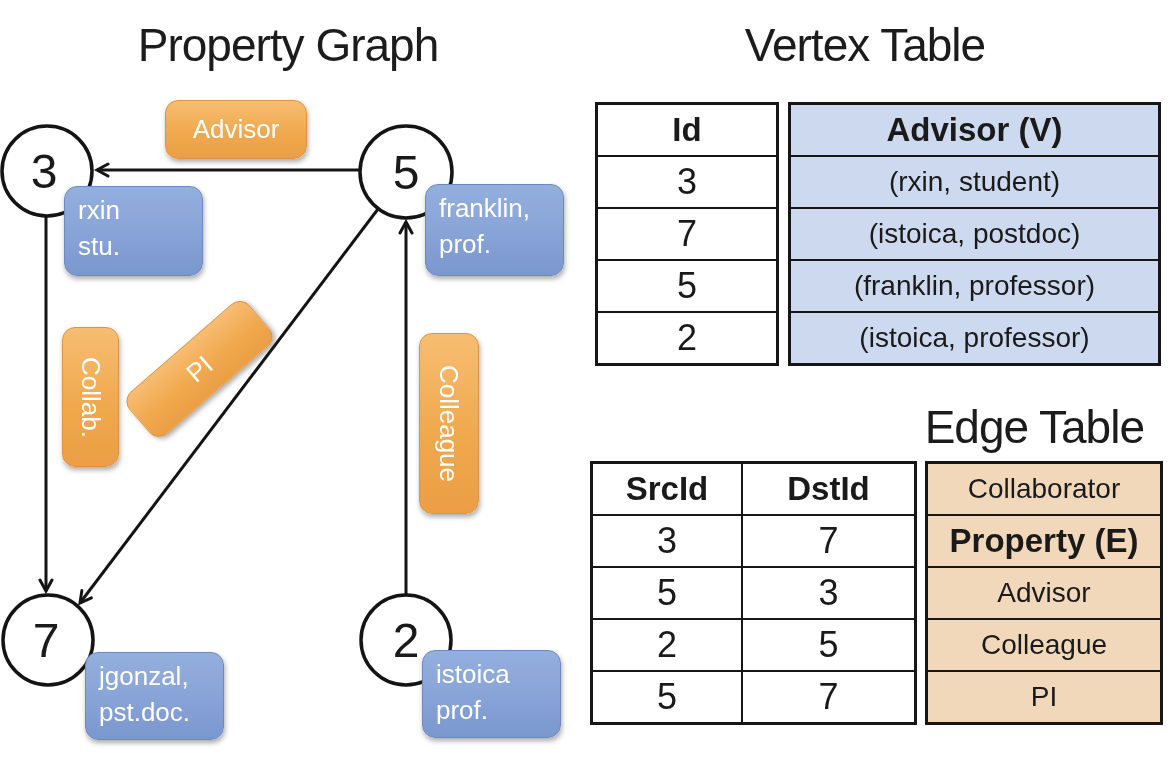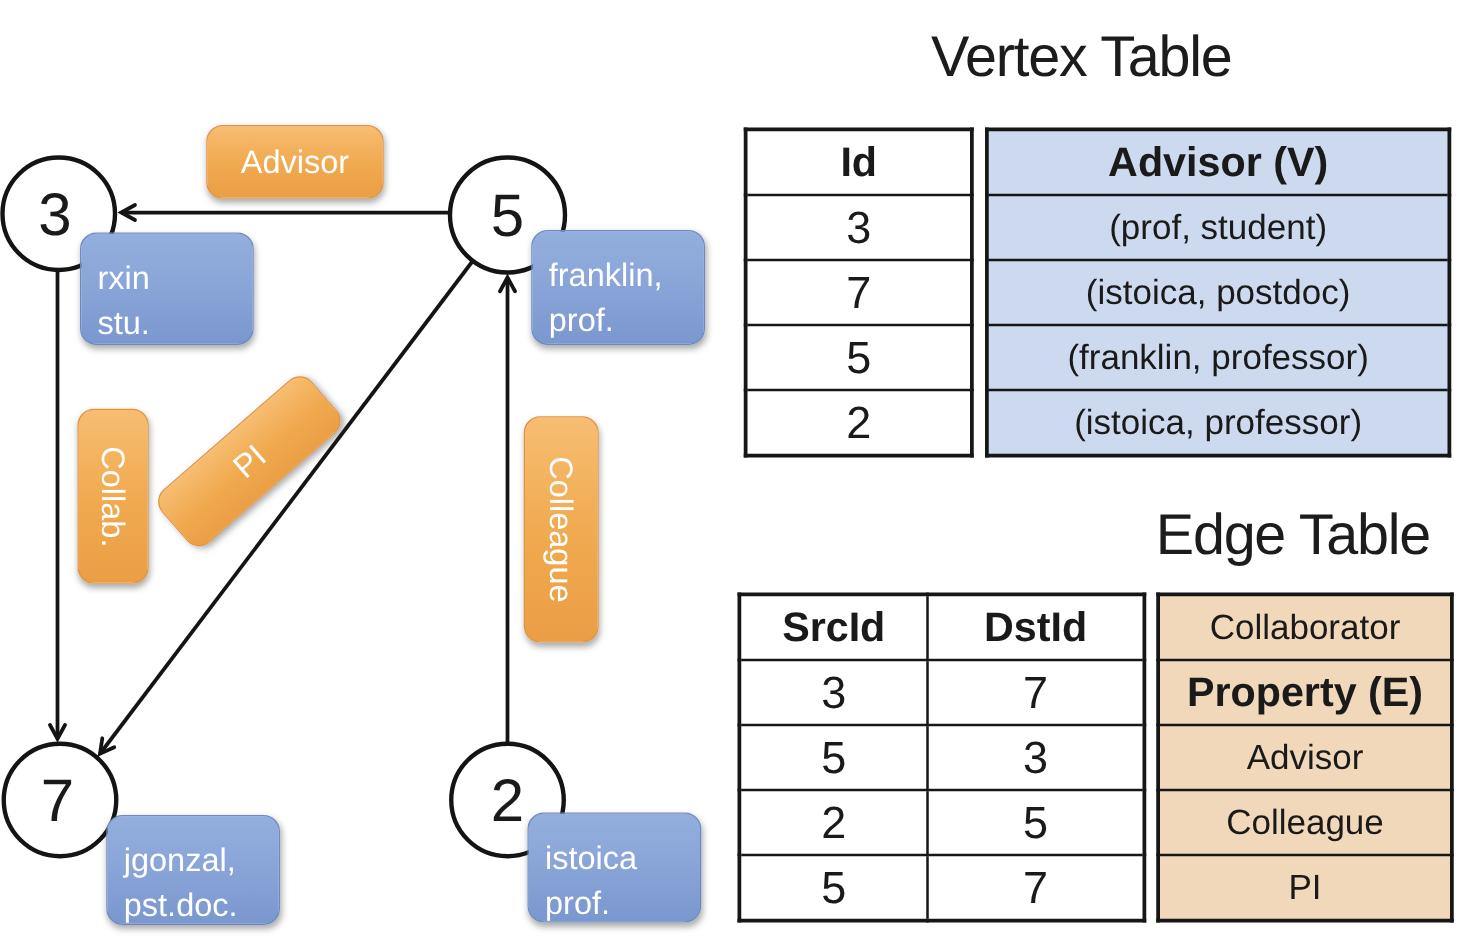--- a/index.html
+++ b/index.html
@@ -24,54 +24,55 @@
     background:linear-gradient(180deg,#f7bd72 0%,#f0a94e 55%,#eb9e45 100%);
     border:1px solid #dd9440;
   }
   .pill.blue{
     background:linear-gradient(180deg,#93afdd 0%,#8aa5d8 45%,#7a97cf 100%);
     border:1px solid #6d89bf;
   }
   .pill.center{display:flex;align-items:center;justify-content:center;}
   .pill .vtext{transform:rotate(90deg);white-space:nowrap;font-size:26px;}
   .pill .htext{white-space:nowrap;font-size:26px;}
-  .vprop{font-size:26px;line-height:36px;padding:17px 0 0 13px;}
+  .vprop{font-size:26px;line-height:36px;padding:5px 0 0 13px;}
 
   #pill-advisor{left:165px;top:100px;width:140px;height:57px;font-size:27px;}
   #pill-collab{left:62px;top:327px;width:55px;height:138px;}
   #pill-colleague{left:419px;top:333px;width:58px;height:179px;}
   #pill-pi{left:120px;top:341px;width:157px;height:54px;transform:rotate(-41deg);}
   #pill-rxin{left:64px;top:186px;width:137px;height:88px;}
   #pill-franklin{left:425px;top:184px;width:137px;height:90px;}
   #pill-jgonzal{left:63px;top:652px;width:137px;height:86px;margin-left:22px;}
   #pill-istoica{left:422px;top:650px;width:137px;height:86px;}
 
   
   #graph-svg{position:absolute;left:0;top:0;}
   .edge{stroke:#141414;stroke-width:3;fill:none;}
   .node-circle{fill:#ffffff;stroke:#141414;stroke-width:3.5;}
   .node-num{font-family:"Liberation Sans",sans-serif;font-size:48px;fill:#1a1a1a;text-anchor:middle;}
 
   
   .tgroup{position:absolute;display:flex;}
   #vertex-group{left:595px;top:102px;gap:9px;}
-  #edge-group{left:590px;top:474px;gap:8px;}
+  #edge-group{left:590px;top:461px;gap:8px;}
   table{border-collapse:collapse;border:3px solid #161616;background:#fff;table-layout:fixed;}
   td{border:2px solid #161616;text-align:center;vertical-align:middle;height:50px;padding:0;}
   .num-cell{font-size:36px;}
   .hdr-cell{font-size:33px;font-weight:bold;}
   .prop-cell{font-size:28px;}
   #vt-prop-table td{background:#cdd9ef;}
   #et-prop-table td{background:#f2d8ba;}
 </style>
 </head>
 <body>
 
 <div class="canvas">
 
+  <div class="big-title" id="graph-title">Property Graph</div>
 
   <svg id="graph-svg" width="576" height="760" viewBox="0 0 576 760">
     <defs>
       <marker id="arrow" markerUnits="userSpaceOnUse" markerWidth="20" markerHeight="18" refX="13" refY="8" orient="auto">
         <path d="M2,2 L13,8 L2,14" fill="none" stroke="#141414" stroke-width="3" stroke-linecap="round"></path>
       </marker>
     </defs>
 
     <line class="edge" x1="360" y1="170" x2="97" y2="170" marker-end="url(#arrow)"></line>
     <line class="edge" x1="46" y1="216" x2="46" y2="591" marker-end="url(#arrow)"></line>
@@ -148,21 +149,21 @@
             <td class="num-cell">2</td>
           </tr>
     </tbody>
       </table>
     <table style="width:373px" id="vt-prop-table">
       <tbody>
           <tr>
             <td class="hdr-cell">Advisor (V)</td>
           </tr>
       <tr>
-            <td class="prop-cell">(prof, student)</td>
+            <td class="prop-cell">(rxin, student)</td>
           </tr>
       <tr>
             <td class="prop-cell">(istoica, postdoc)</td>
           </tr>
       <tr>
             <td class="prop-cell">(franklin, professor)</td>
           </tr>
       <tr>
             <td class="prop-cell">(istoica, professor)</td>
           </tr>

